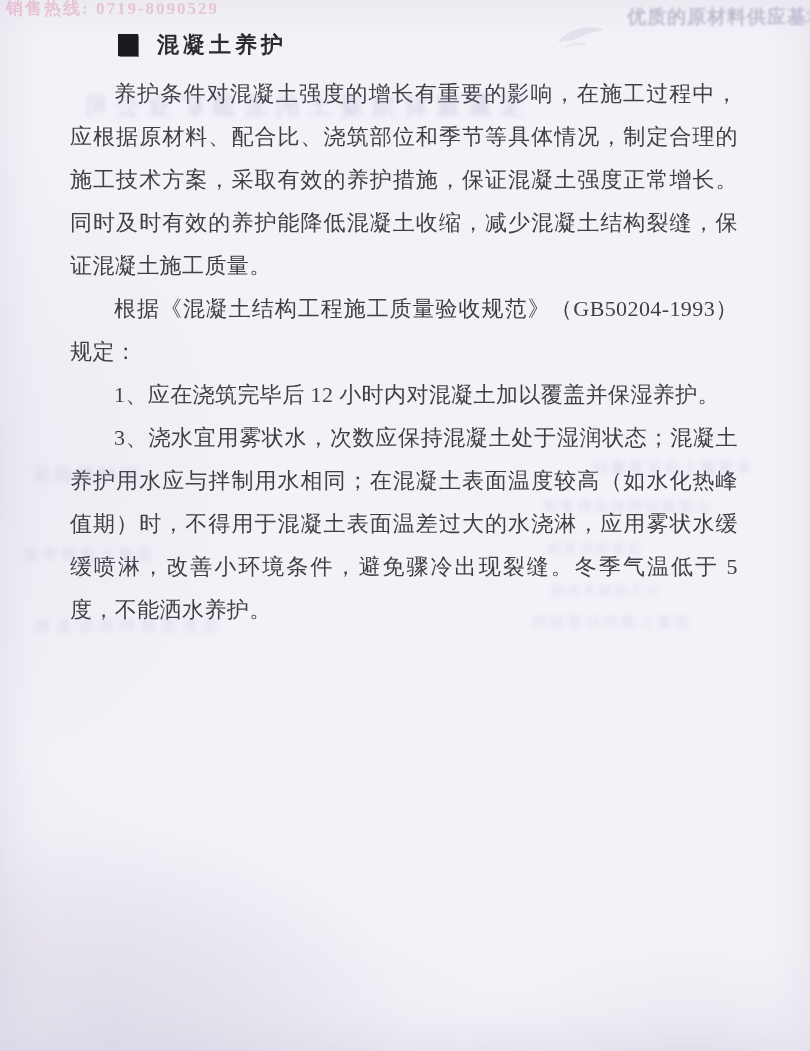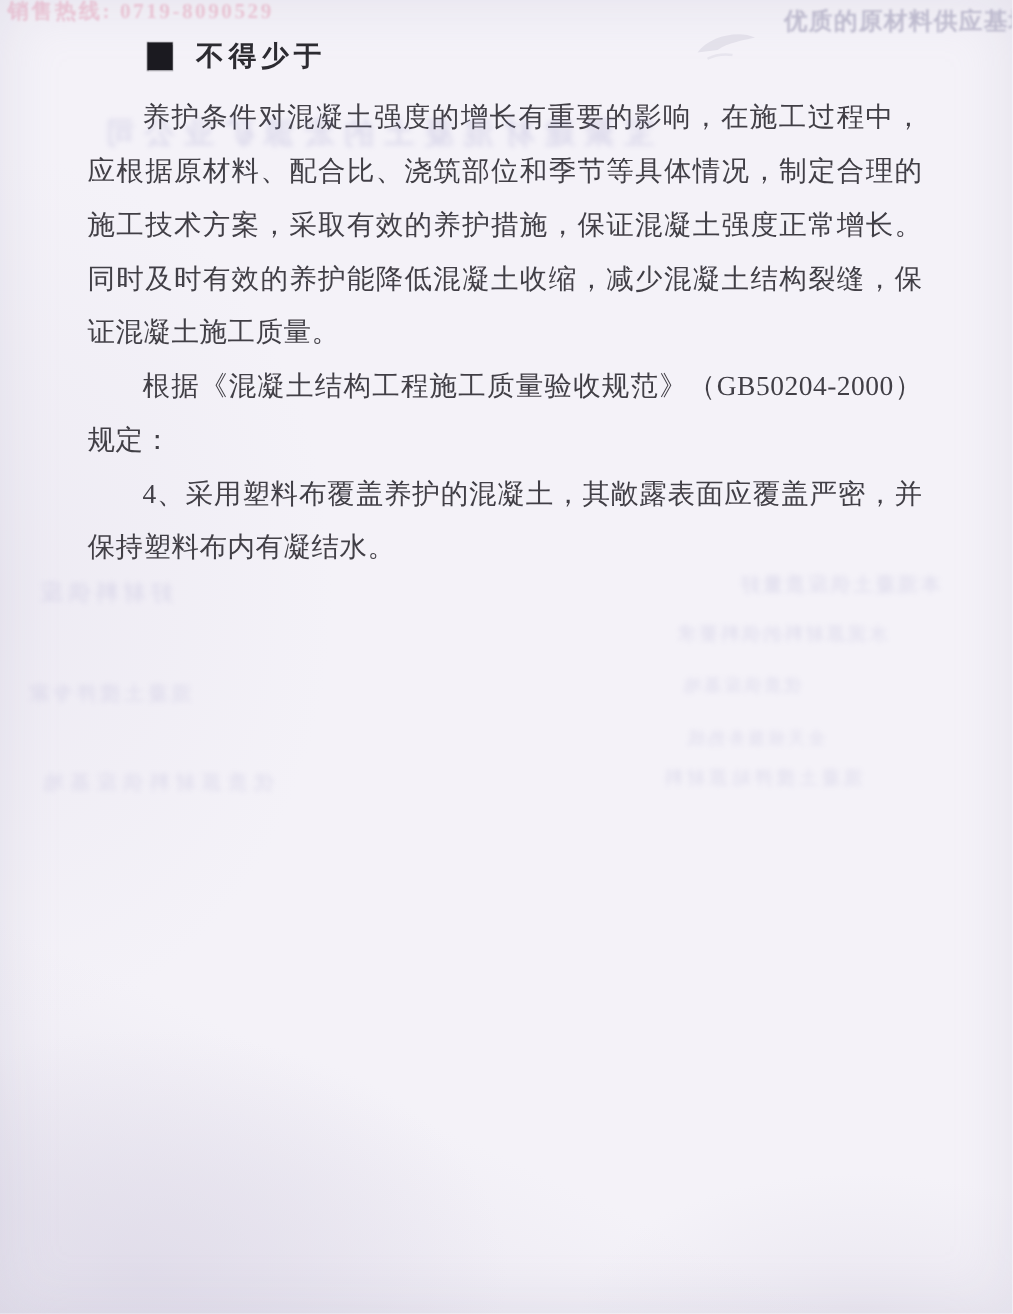--- a/index.html
+++ b/index.html
@@ -133,27 +133,28 @@
 
   <div class="slogan">优质的原材料供应基地</div>
 
   <svg class="swoosh" width="60" height="32" viewBox="0 0 60 32">
     <path d="M6 22 C 16 8, 40 4, 52 10 C 44 12, 30 14, 22 20 Z" fill="#bfbccd" opacity="0.55"></path>
     <path d="M14 27 C 20 24, 28 23, 34 24" stroke="#c6c3d3" stroke-width="2" fill="none" opacity="0.5"></path>
   </svg>
 
   <div class="heading">
     <span class="bullet"></span>
-    <span class="heading-text">不得少于</span>
+    <span class="heading-text">混凝土养护</span>
   </div>
 
   <div class="bodytext">
     <p>养护条件对混凝土强度的增长有重要的影响，在施工过程中，应根据原材料、配合比、浇筑部位和季节等具体情况，制定合理的施工技术方案，采取有效的养护措施，保证混凝土强度正常增长。同时及时有效的养护能降低混凝土收缩，减少混凝土结构裂缝，保证混凝土施工质量。</p>
-    <p>根据《混凝土结构工程施工质量验收规范》（GB50204-2000）规定：</p>
-    <p>4、采用塑料布覆盖养护的混凝土，其敞露表面应覆盖严密，并保持塑料布内有凝结水。</p>
+    <p>根据《混凝土结构工程施工质量验收规范》（GB50204-1993）规定：</p>
+    <p>1、应在浇筑完毕后 12 小时内对混凝土加以覆盖并保湿养护。</p>
+    <p>3、浇水宜用雾状水，次数应保持混凝土处于湿润状态；混凝土养护用水应与拌制用水相同；在混凝土表面温度较高（如水化热峰值期）时，不得用于混凝土表面温差过大的水浇淋，应用雾状水缓缓喷淋，改善小环境条件，避免骤冷出现裂缝。冬季气温低于 5 度，不能洒水养护。</p>
   </div>
 
   <div class="ghost g1">宝聚建材混凝土的宏源矿业公司</div>
   <div class="ghost g2">好材料供应</div>
   <div class="ghost g3">本混凝土供应质量好</div>
   <div class="ghost g4">水泥原材料的供料要求</div>
   <div class="ghost g5">混凝土搅拌专家</div>
   <div class="ghost g6">优质供应基地</div>
   <div class="ghost g7">全天候服务热线</div>
   <div class="ghost g8">优质原材料供应基地</div>

